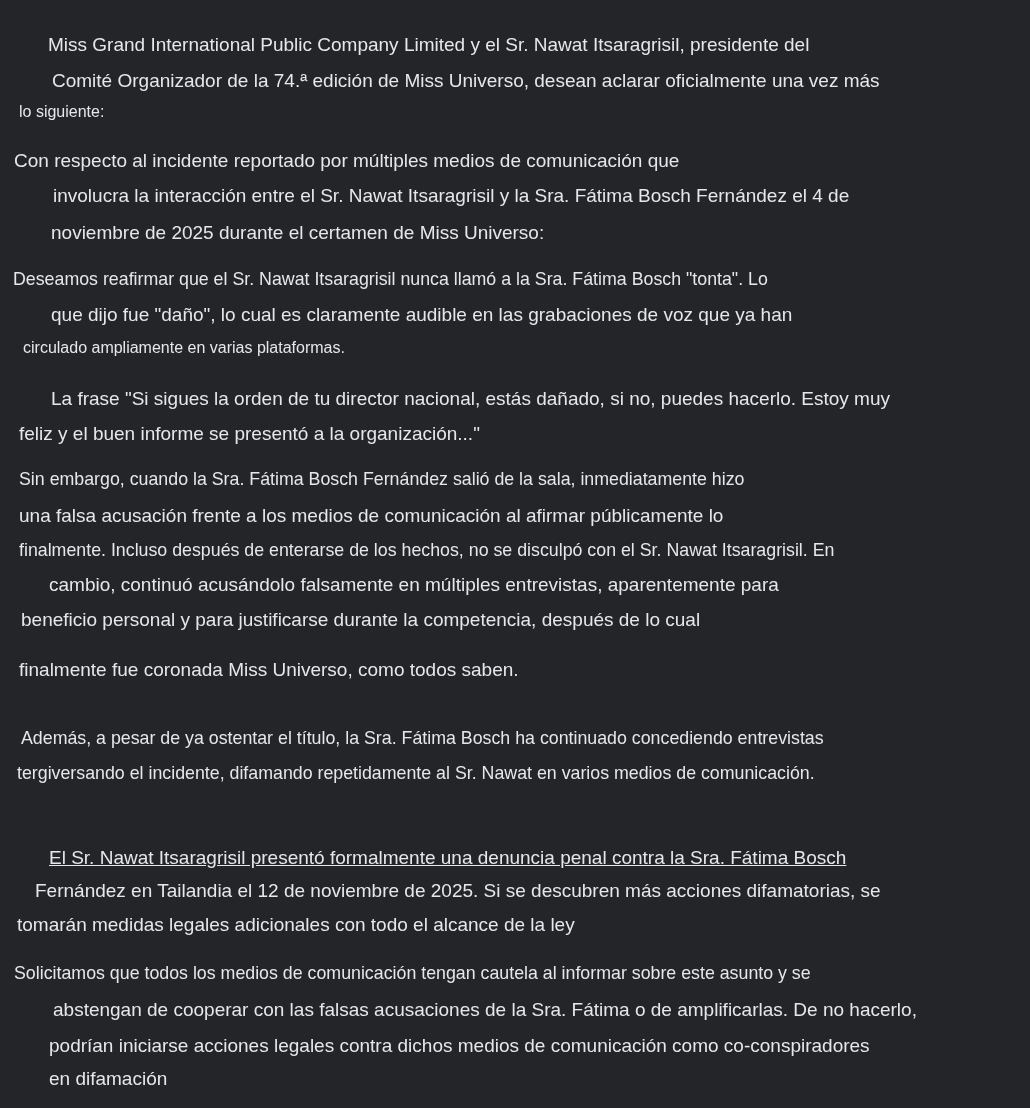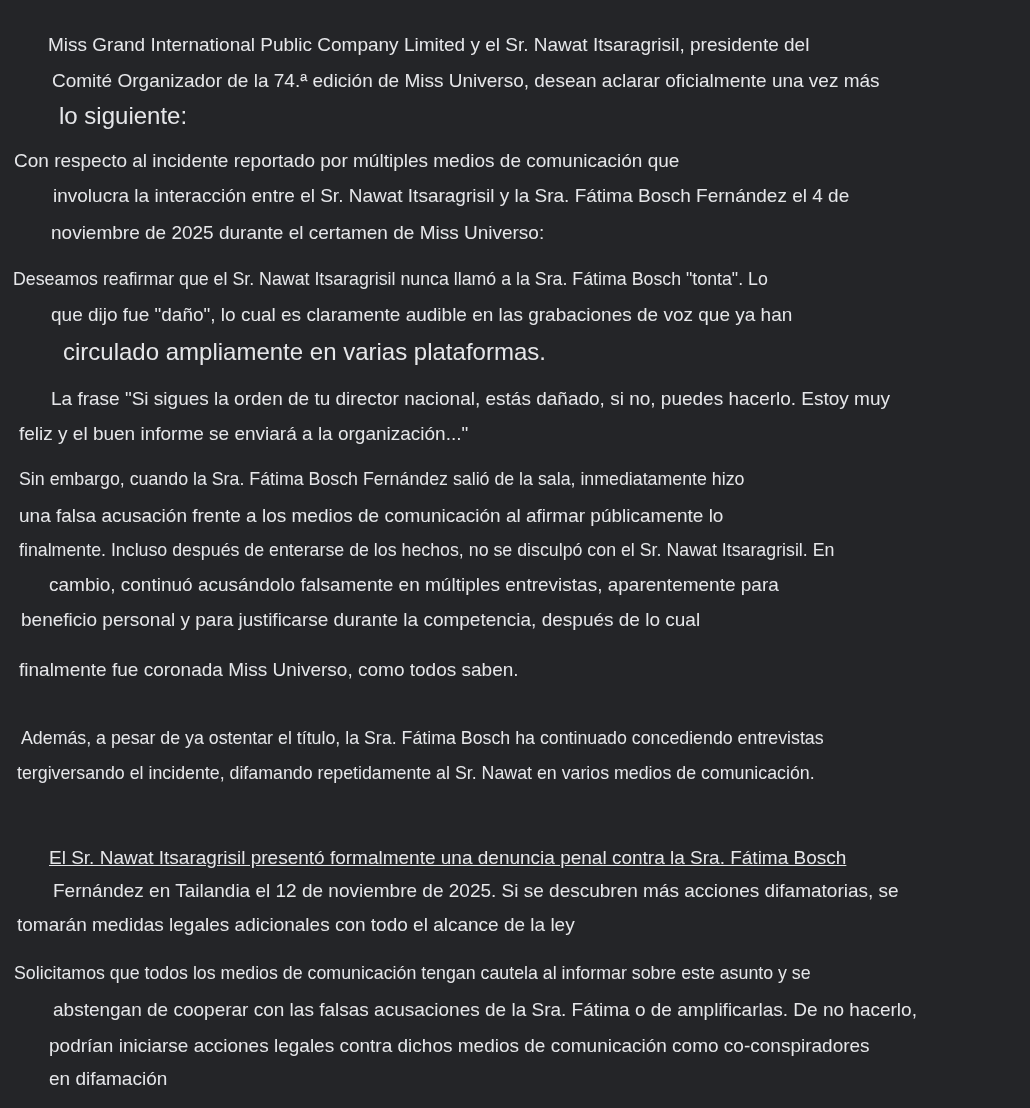--- a/index.html
+++ b/index.html
@@ -22,21 +22,21 @@
       height: 1108px;
     }
     .line {
       position: absolute;
       white-space: nowrap;
       line-height: 1;
       letter-spacing: 0;
     }
     .s19 { font-size: 19px; margin-left: 32px; }
     .s21 { font-size: 19px; }
-    .s22 { font-size: 24px; margin-left: 40px; }
+    .s22 { font-size: 16px; }
     .s17 { font-size: 17.8px; }
   </style>
 </head>
 <body>
 
 <div class="doc">
 
   <div>
     <div class="line s19" style="left:16px; top:35px;">Miss Grand International Public Company Limited y el Sr. Nawat Itsaragrisil, presidente del</div>
     <div class="line s19" style="left:20px; top:71px;">Comité Organizador de la 74.ª edición de Miss Universo, desean aclarar oficialmente una vez más</div>
@@ -50,40 +50,40 @@
   </div>
 
   <div>
     <div class="line s17" style="left:13px; top:271px;">Deseamos reafirmar que el Sr. Nawat Itsaragrisil nunca llamó a la Sra. Fátima Bosch "tonta". Lo</div>
     <div class="line s19" style="left:19px; top:305px;">que dijo fue "daño", lo cual es claramente audible en las grabaciones de voz que ya han</div>
     <div class="line s22" style="left:23px; top:340px;">circulado ampliamente en varias plataformas.</div>
   </div>
 
   <div>
     <div class="line s19" style="left:19px; top:389px;">La frase "Si sigues la orden de tu director nacional, estás dañado, si no, puedes hacerlo. Estoy muy</div>
-    <div class="line s21" style="left:19px; top:424px;">feliz y el buen informe se enviará a la organización..."</div>
+    <div class="line s21" style="left:19px; top:424px;">feliz y el buen informe se presentó a la organización..."</div>
   </div>
 
   <div>
     <div class="line s17" style="left:19px; top:471px;">Sin embargo, cuando la Sra. Fátima Bosch Fernández salió de la sala, inmediatamente hizo</div>
     <div class="line s21" style="left:19px; top:506px;">una falsa acusación frente a los medios de comunicación al afirmar públicamente lo</div>
     <div class="line s17" style="left:19px; top:542px;">finalmente. Incluso después de enterarse de los hechos, no se disculpó con el Sr. Nawat Itsaragrisil. En</div>
     <div class="line s19" style="left:17px; top:575px;">cambio, continuó acusándolo falsamente en múltiples entrevistas, aparentemente para</div>
     <div class="line s21" style="left:21px; top:610px;">beneficio personal y para justificarse durante la competencia, después de lo cual</div>
     <div class="line s21" style="left:19px; top:660px;">finalmente fue coronada Miss Universo, como todos saben.</div>
   </div>
 
   <div>
     <div class="line s17" style="left:21px; top:730px;">Además, a pesar de ya ostentar el título, la Sra. Fátima Bosch ha continuado concediendo entrevistas</div>
     <div class="line s17" style="left:17px; top:765px;">tergiversando el incidente, difamando repetidamente al Sr. Nawat en varios medios de comunicación.</div>
   </div>
 
   <div>
     <div class="line s19" style="left:17px; top:848px;text-decoration:underline;">El Sr. Nawat Itsaragrisil presentó formalmente una denuncia penal contra la Sra. Fátima Bosch</div>
-    <div class="line s19" style="left:21px; top:881px;text-align:center;">Fernández en Tailandia el 12 de noviembre de 2025. Si se descubren más acciones difamatorias, se</div>
+    <div class="line s19" style="left:3px; top:881px;text-align:center;">Fernández en Tailandia el 12 de noviembre de 2025. Si se descubren más acciones difamatorias, se</div>
     <div class="line s21" style="left:17px; top:915px;">tomarán medidas legales adicionales con todo el alcance de la ley</div>
   </div>
 
   <div>
     <div class="line s17" style="left:14px; top:965px;">Solicitamos que todos los medios de comunicación tengan cautela al informar sobre este asunto y se</div>
     <div class="line s19" style="left:21px; top:1000px;">abstengan de cooperar con las falsas acusaciones de la Sra. Fátima o de amplificarlas. De no hacerlo,</div>
     <div class="line s19" style="left:17px; top:1036px;">podrían iniciarse acciones legales contra dichos medios de comunicación como co-conspiradores</div>
     <div class="line s19" style="left:17px; top:1069px;">en difamación</div>
   </div>
 

